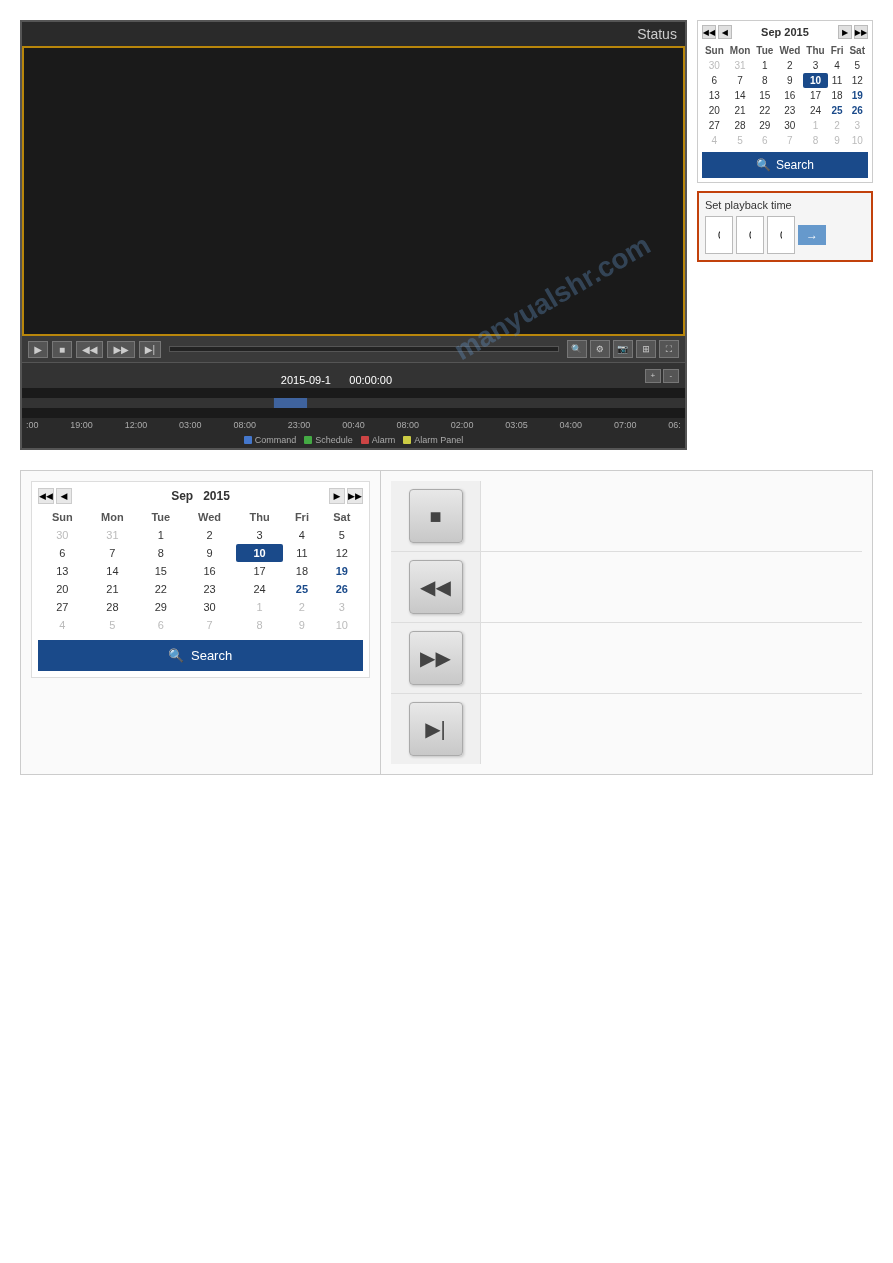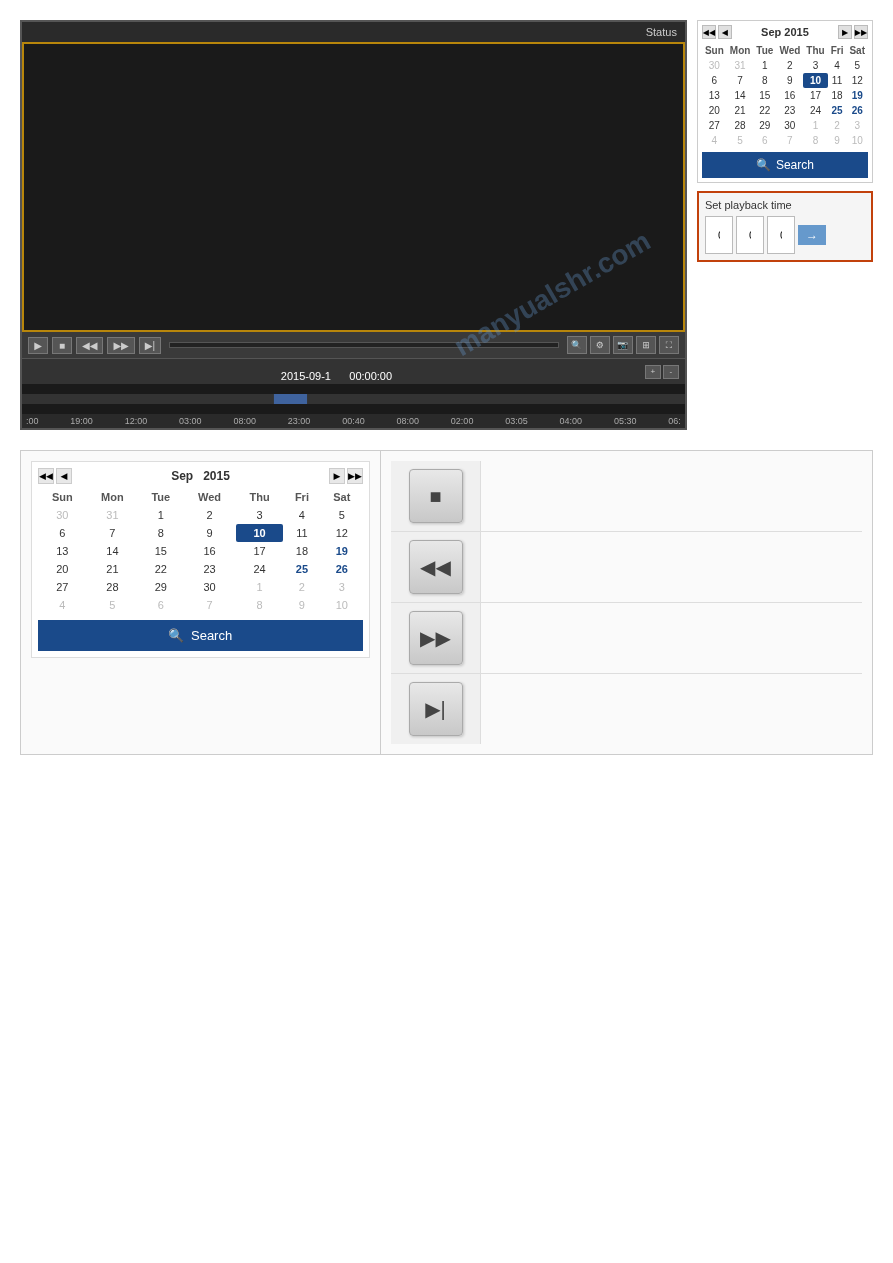--- a/index.html
+++ b/index.html
@@ -29,21 +29,21 @@
 
     .player-header {
       display: flex;
       justify-content: flex-end;
       padding: 4px 8px;
       background: #2a2a2a;
     }
 
     .player-header span {
       color: #ccc;
-      font-size: 11px;
+      font-size: 14px;
     }
 
     .video-area {
       flex: 1;
       background: #1a1a1a;
       border: 2px solid #b8860b;
       min-height: 290px;
       position: relative;
     }
 
@@ -525,22 +525,40 @@
         <span class="timeline-label">19:00</span>
         <span class="timeline-label">12:00</span>
         <span class="timeline-label">03:00</span>
         <span class="timeline-label">08:00</span>
         <span class="timeline-label">23:00</span>
         <span class="timeline-label">00:40</span>
         <span class="timeline-label">08:00</span>
         <span class="timeline-label">02:00</span>
         <span class="timeline-label">03:05</span>
         <span class="timeline-label">04:00</span>
-        <span class="timeline-label">05:30</span>
+        <span class="timeline-label">07:00</span>
         <span class="timeline-label">06:</span>
+      </div>
+      <div class="timeline-legend">
+        <div class="legend-item">
+          <div class="legend-dot" style="background:#4477cc;"></div>
+          <span>Command</span>
+        </div>
+        <div class="legend-item">
+          <div class="legend-dot" style="background:#44aa44;"></div>
+          <span>Schedule</span>
+        </div>
+        <div class="legend-item">
+          <div class="legend-dot" style="background:#cc4444;"></div>
+          <span>Alarm</span>
+        </div>
+        <div class="legend-item">
+          <div class="legend-dot" style="background:#cccc44;"></div>
+          <span>Alarm Panel</span>
+        </div>
       </div>
     </div>
   </div>
 
   <div class="right-panel">
 
     <div class="calendar-widget">
       <div class="cal-header">
         <div class="cal-nav">
           <button class="cal-nav-btn">◀◀</button>

